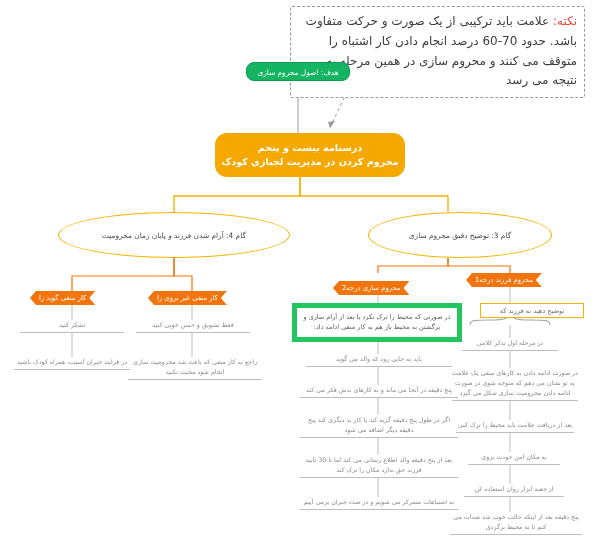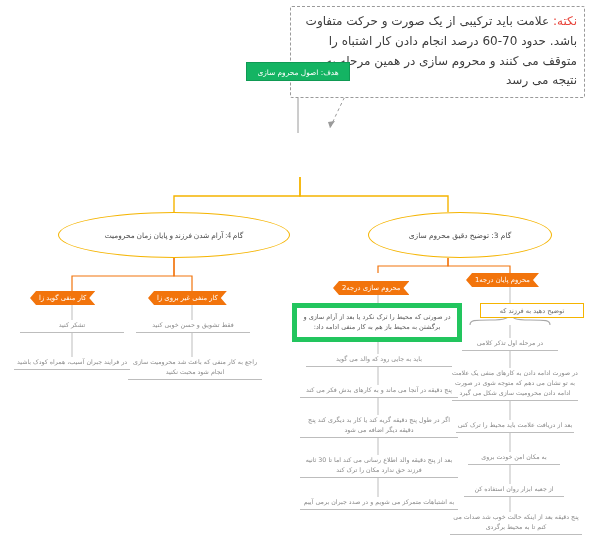--- a/index.html
+++ b/index.html
@@ -20,21 +20,21 @@
     border:1px dashed #9a9a9a;border-radius:2px;
     background:#ffffff;padding:5px 7px 6px 7px;
     font-size:12px;line-height:1.65;color:#3c3c3c;
     text-align:right;direction:rtl;
   }
   .note .kw{color:#e8443a;}
 
   
   .goal{
     left:246px;top:62px;width:104px;height:19px;
-    background:#14b463;border:1px solid #0f9a54;border-radius:0;
+    background:#14b463;border:1px solid #0f9a54;border-radius:8px;
     color:#ffffff;font-size:7.4px;line-height:19px;text-align:center;
     direction:rtl;white-space:nowrap;
   }
 
   
   .root{
     left:215px;top:133px;width:190px;height:44px;
     background:#f5a800;border-radius:12px;
     color:#ffffff;font-size:9.6px;line-height:1.5;font-weight:bold;
     display:flex;flex-direction:column;align-items:center;justify-content:center;
@@ -42,21 +42,21 @@
   }
   .root span{display:block;}
 
   
   .oval{
     height:46px;border:1.7px solid #f5b400;border-radius:50%;
     background:#ffffff;color:#4a4a4a;font-size:7.4px;
     display:flex;align-items:center;justify-content:center;
     text-align:center;direction:rtl;white-space:nowrap;padding:0 6px;
   }
-  .oval-left{left:58px;top:212px;width:232px;font-family:Liberation Serif, serif;}
+  .oval-left{left:58px;top:212px;width:232px;}
   .oval-right{left:368px;top:212px;width:184px;}
 
   
   .chip{
     height:14px;background:#f2740c;
     color:#ffffff;font-size:6.8px;line-height:14px;text-align:center;
     direction:rtl;white-space:nowrap;padding:0 9px;
     clip-path:polygon(0 50%,6px 0,100% 0,calc(100% - 6px) 50%,100% 100%,6px 100%);
   }
   .chip-a{left:30px;top:291px;}
@@ -133,28 +133,32 @@
     <path d="M510,464 L510,484" stroke="#bdbdbd" stroke-width="1" fill="none"></path>
     <path d="M510,496 L510,512" stroke="#bdbdbd" stroke-width="1" fill="none"></path>
   </svg>
 
   <div class="note node">
     <span class="kw">نکته:</span><span> علامت باید ترکیبی از یک صورت و حرکت متفاوت باشد. حدود 70-60 درصد انجام دادن کار اشتباه را متوقف می کنند و محروم سازی در همین مرحله به نتیجه می رسد</span>
   </div>
 
   <div class="goal node">هدف: اصول محروم سازی</div>
 
+  <div class="root node">
+    <span>درسنامه بیست و پنجم</span>
+    <span>محروم کردن در مدیریت لجبازی کودک</span>
+  </div>
 
   <div class="oval oval-left node">گام 4: آرام شدن فرزند و پایان زمان محرومیت</div>
   <div class="oval oval-right node">گام 3: توضیح دقیق محروم سازی</div>
 
   <div class="chip chip-a node">کار منفی گوید زا</div>
   <div class="chip chip-b node">کار منفی غیر بروی زا</div>
   <div class="chip chip-c node">محروم سازی درجه2</div>
-  <div class="chip chip-d node">محروم پایان درجه1</div>
+  <div class="chip chip-d node">محروم فرزند درجه1</div>
 
   <div class="leaf node" style="left:20px;top:320px;width:104px;">تشکر کنید</div>
   <div class="leaf node" style="left:14px;top:357px;width:116px;">در فرایند جبران آسیب، همراه کودک باشید</div>
 
   <div class="leaf node" style="left:136px;top:320px;width:114px;">فقط تشویق و حسن خوبی کنید</div>
   <div class="leaf node" style="left:128px;top:357px;width:134px;">راجع به کار منفی که باعث شد محرومیت سازی انجام شود محبت نکنید</div>
 
   <div class="gbox node">در صورتی که محیط را ترک نکرد یا بعد از آرام سازی و برگشتن به محیط باز هم به کار منفی ادامه داد:</div>
   <div class="leaf node" style="left:306px;top:354px;width:146px;">باید به جایی رود که والد می گوید</div>
   <div class="leaf node" style="left:300px;top:385px;width:158px;">پنج دقیقه در آنجا می ماند و به کارهای بدش فکر می کند</div>

